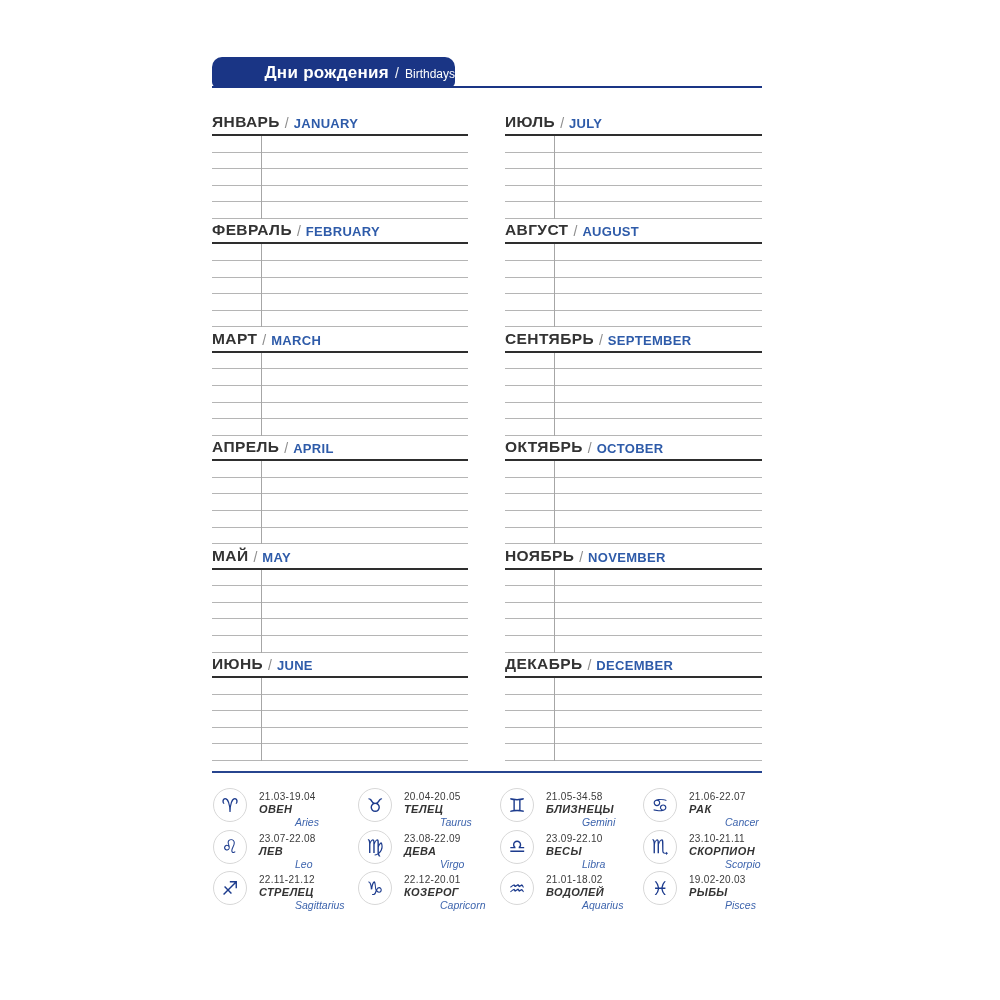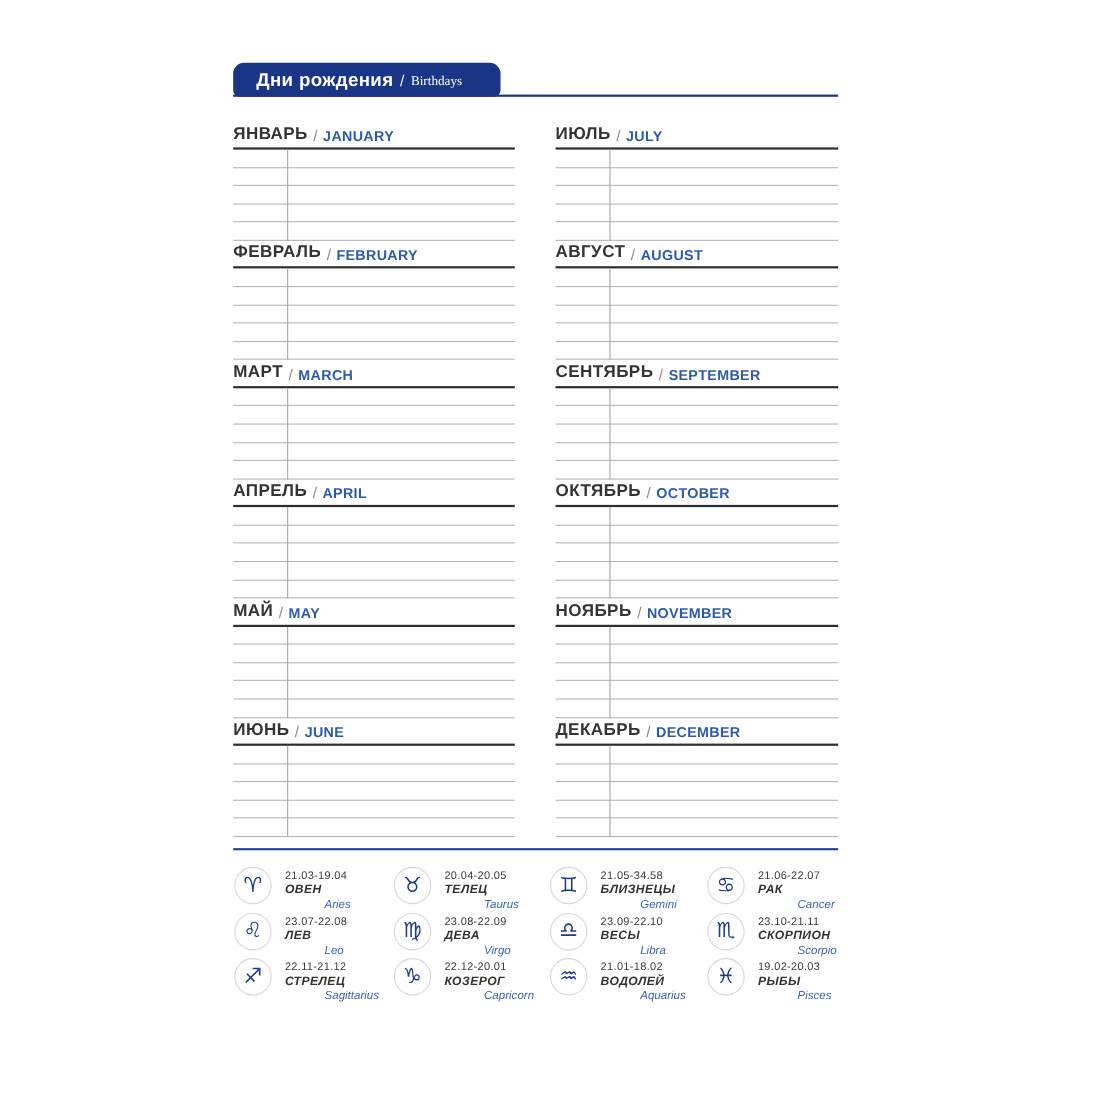--- a/index.html
+++ b/index.html
@@ -6,25 +6,25 @@
   html, body { width: 1000px; height: 1000px; background: #ffffff; }
   body { font-family: "Liberation Sans", sans-serif; position: relative; overflow: hidden; }
 
   .content { position: absolute; left: 212px; top: 0; width: 550px; height: 1000px; }
 
   
   .tab {
     position: absolute; top: 57px; left: 0; height: 31px; width: 243px;
     background: #1a3585; border-radius: 10px 10px 6px 6px;
     display: flex; align-items: center; padding-left: 21px; gap: 5px;
-    color: #ffffff; z-index: 2;
+    color: #ffffff; z-index: 2; justify-content: flex-end;
   }
   .tab-ru { font-size: 17px; font-weight: bold; letter-spacing: 0.3px; }
   .tab-sep { font-size: 14px; font-weight: 400; opacity: 0.95; padding: 0 1px; }
-  .tab-en { font-size: 12px; font-weight: 400; position: relative; top: 1px; font-family: Liberation Serif, serif; }
+  .tab-en { font-size: 12px; font-weight: 400; position: relative; top: 1px; }
   .header-rule { position: absolute; top: 86px; left: 0; width: 550px; height: 2px; background: #1a3585; }
 
   
   .months-grid {
     position: absolute; top: 112px; left: 0; width: 550px;
     display: grid; grid-auto-flow: column;
     grid-template-columns: 256px 257px; column-gap: 37px;
     grid-template-rows: repeat(6, 108.4px);
   }
   .month-header {

